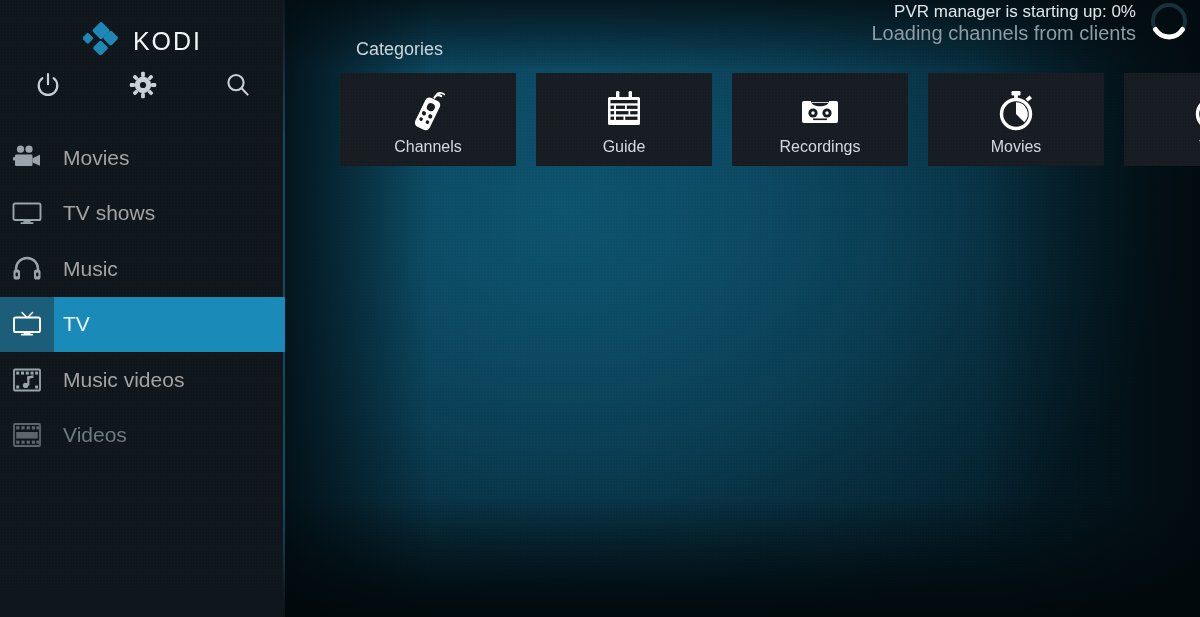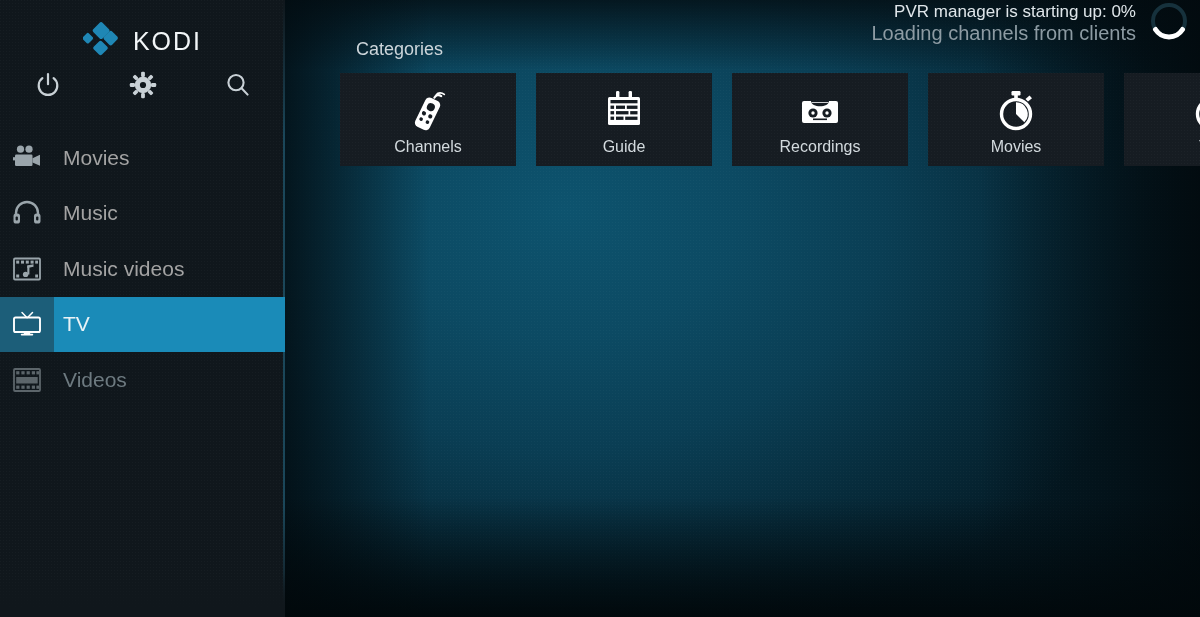--- a/index.html
+++ b/index.html
@@ -380,32 +380,57 @@
               <circle cx="17" cy="4.2" r="3.6"></circle>
               <rect x="3" y="9.5" width="17.5" height="11.5" rx="1.2"></rect>
               <path d="M20.5 13.2 L28 9.8 L28 20.8 L20.5 17.4 Z"></path>
               <rect x="1" y="12.2" width="2.6" height="3.2"></rect>
             </g>
           </svg>
         </div>
         <div class="menu-label">Movies</div>
       </div>
 
+      <div class="menu-item">
+        <div class="menu-icon-cell">
+          <svg width="30" height="26" viewBox="0 0 30 26">
+            <rect x="1.5" y="3.5" width="27" height="16.5" rx="1.6" fill="none" stroke="#9aa5ab" stroke-width="1.9"></rect>
+            <rect x="11.5" y="20.5" width="7" height="2.1" fill="#9aa5ab"></rect>
+            <rect x="8.5" y="22.2" width="13" height="1.8" rx="0.8" fill="#9aa5ab"></rect>
+          </svg>
+        </div>
+        <div class="menu-label">TV shows</div>
+      </div>
 
       <div class="menu-item">
         <div class="menu-icon-cell">
           <svg width="30" height="26" viewBox="0 0 30 26">
             <path d="M4 17 L4 13 A 11 11 0 0 1 26 13 L26 17" fill="none" stroke="#9aa5ab" stroke-width="2.4"></path>
             <rect x="1.5" y="13.5" width="6.5" height="10" rx="2.6" fill="#9aa5ab"></rect>
             <rect x="22" y="13.5" width="6.5" height="10" rx="2.6" fill="#9aa5ab"></rect>
             <rect x="3.6" y="16.6" width="2.3" height="4" rx="1" fill="#10171c"></rect>
             <rect x="24.1" y="16.6" width="2.3" height="4" rx="1" fill="#10171c"></rect>
           </svg>
         </div>
         <div class="menu-label">Music</div>
+      </div>
+
+      <div class="menu-item selected">
+        <div class="hl-icon"></div>
+        <div class="hl-bar"></div>
+        <div class="menu-icon-cell">
+          <svg width="30" height="26" viewBox="0 0 30 26">
+            <path d="M10 1.5 L14.8 6.5" stroke="#ffffff" stroke-width="1.5" stroke-linecap="round" fill="none"></path>
+            <path d="M20.5 1.5 L15.6 6.5" stroke="#ffffff" stroke-width="1.5" stroke-linecap="round" fill="none"></path>
+            <rect x="2" y="6.5" width="26" height="14.5" rx="1.6" fill="none" stroke="#ffffff" stroke-width="1.9"></rect>
+            <rect x="11.8" y="21.3" width="6.4" height="1.8" fill="#ffffff"></rect>
+            <rect x="8.8" y="22.8" width="12.4" height="1.7" rx="0.8" fill="#ffffff"></rect>
+          </svg>
+        </div>
+        <div class="menu-label">TV</div>
       </div>
 
       <div class="menu-item">
         <div class="menu-icon-cell">
           <svg width="30" height="26" viewBox="0 0 30 26">
             <rect x="2" y="2.5" width="26" height="21" rx="1" fill="none" stroke="#9aa5ab" stroke-width="1.8"></rect>
             <g fill="#9aa5ab">
               <rect x="4.2" y="4.6" width="3" height="3"></rect>
               <rect x="9.0" y="4.6" width="3" height="3"></rect>
               <rect x="13.8" y="4.6" width="3" height="3"></rect>
@@ -417,35 +442,20 @@
             <g fill="#9aa5ab">
               <rect x="15.3" y="9.5" width="2.1" height="9"></rect>
               <path d="M15.3 9.5 L21.5 8.2 L21.5 10.8 L15.3 12.1 Z"></path>
               <circle cx="13.6" cy="18.4" r="2.7"></circle>
             </g>
           </svg>
         </div>
         <div class="menu-label">Music videos</div>
       </div>
 
-      <div class="menu-item selected">
-        <div class="hl-icon"></div>
-        <div class="hl-bar"></div>
-        <div class="menu-icon-cell">
-          <svg width="30" height="26" viewBox="0 0 30 26">
-            <path d="M10 1.5 L14.8 6.5" stroke="#ffffff" stroke-width="1.5" stroke-linecap="round" fill="none"></path>
-            <path d="M20.5 1.5 L15.6 6.5" stroke="#ffffff" stroke-width="1.5" stroke-linecap="round" fill="none"></path>
-            <rect x="2" y="6.5" width="26" height="14.5" rx="1.6" fill="none" stroke="#ffffff" stroke-width="1.9"></rect>
-            <rect x="11.8" y="21.3" width="6.4" height="1.8" fill="#ffffff"></rect>
-            <rect x="8.8" y="22.8" width="12.4" height="1.7" rx="0.8" fill="#ffffff"></rect>
-          </svg>
-        </div>
-        <div class="menu-label">TV</div>
-      </div>
-
 
 
 
       <div class="menu-item dimmed">
         <div class="menu-icon-cell">
           <svg width="30" height="26" viewBox="0 0 30 26">
             <rect x="2" y="2" width="26" height="22" rx="1" fill="none" stroke="#9aa5ab" stroke-width="1.8"></rect>
             <g fill="#9aa5ab">
               <rect x="4.2" y="4.2" width="3.2" height="3.2"></rect>
               <rect x="9.4" y="4.2" width="3.2" height="3.2"></rect>

